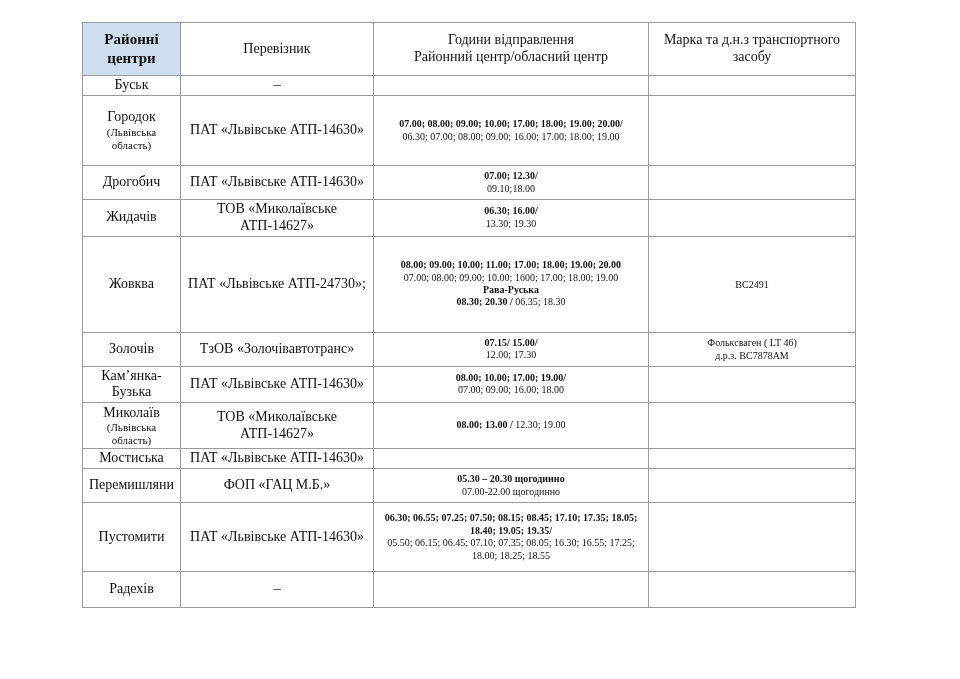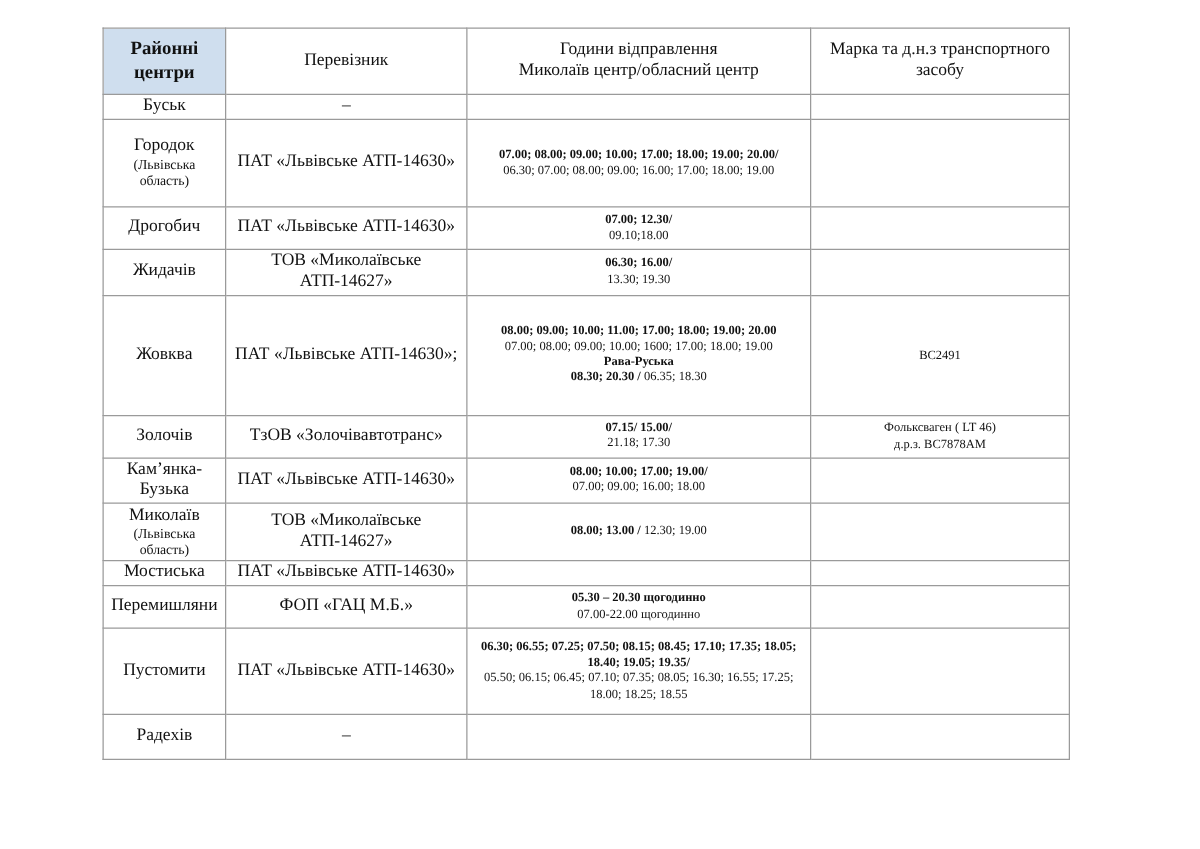--- a/index.html
+++ b/index.html
@@ -56,21 +56,21 @@
         <col class="c2">
         <col class="c3">
         <col class="c4">
     </colgroup>
     <thead>
       <tr>
         <th class="districts-hd">Районні центри</th>
         <th>Перевізник</th>
         <th>
           <div>Години відправлення</div>
-          <div>Миколаїв центр/обласний центр</div>
+          <div>Районний центр/обласний центр</div>
         </th>
         <th>Марка та д.н.з транспортного засобу</th>
       </tr>
     </thead>
     <tbody id="rows">
         <tr data-row-id="busk">
           <td>
             <div class="district-name">Буськ</div>
           </td>
           <td>–</td>
@@ -108,39 +108,39 @@
           <td class="times-cell">
             <div class="p"><span class="b">06.30; 16.00/</span></div>
             <div class="p"><span>13.30; 19.30</span></div>
           </td>
           <td></td>
         </tr>
         <tr data-row-id="zhovkva">
           <td>
             <div class="district-name">Жовква</div>
           </td>
-          <td>ПАТ «Львівське АТП-14630»;</td>
+          <td>ПАТ «Львівське АТП-24730»;</td>
           <td class="times-cell">
             <div class="p"><span class="b">08.00; 09.00; 10.00; 11.00; 17.00; 18.00; 19.00; 20.00</span></div>
             <div class="p"><span>07.00; 08.00; 09.00; 10.00; 1600; 17.00; 18.00; 19.00</span></div>
             <div class="p"><span class="b">Рава-Руська</span></div>
             <div class="p"><span class="b">08.30; 20.30 / </span><span>06.35; 18.30</span></div>
           </td>
           <td>
             <div class="vehicle-line">ВС2491</div>
           </td>
         </tr>
         <tr data-row-id="zolochiv">
           <td>
             <div class="district-name">Золочів</div>
           </td>
           <td>ТзОВ «Золочівавтотранс»</td>
           <td class="times-cell">
             <div class="p"><span class="b">07.15/ 15.00/</span></div>
-            <div class="p"><span>21.18; 17.30</span></div>
+            <div class="p"><span>12.00; 17.30</span></div>
           </td>
           <td>
             <div class="vehicle-line">Фольксваген ( LT 46)</div>
             <div class="vehicle-line">д.р.з. ВС7878АМ</div>
           </td>
         </tr>
         <tr data-row-id="kamianka-buzka">
           <td>
             <div class="district-name">Кам’янка-Бузька</div>
           </td>

